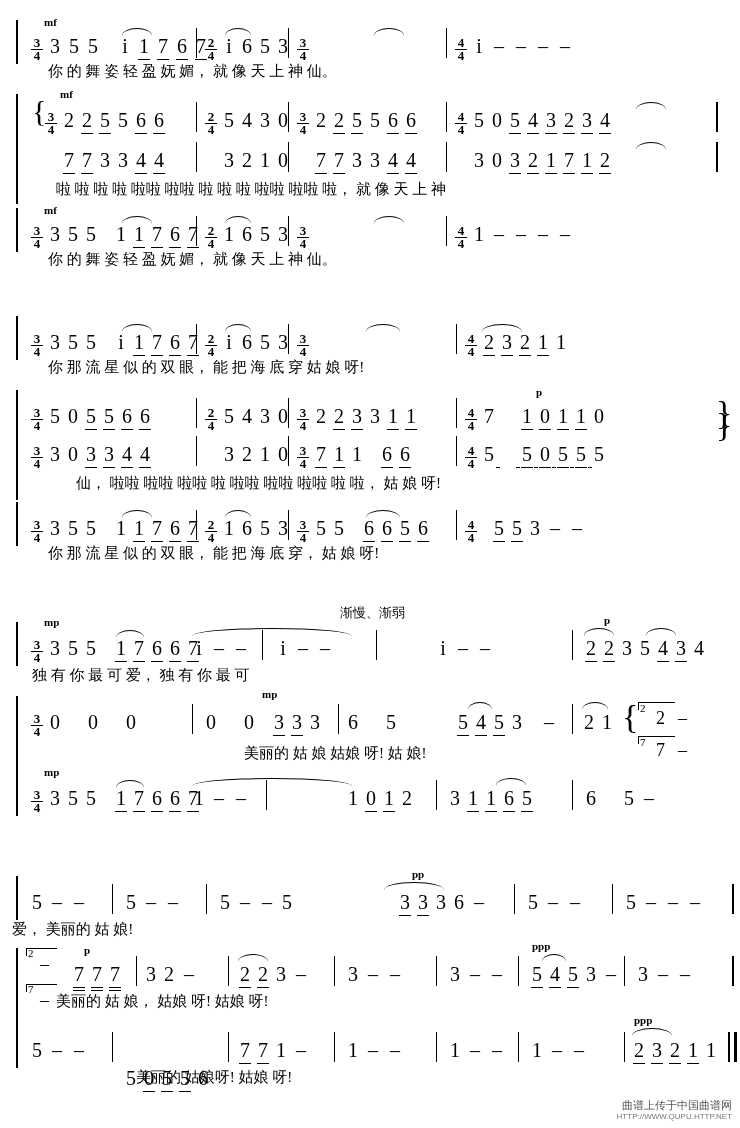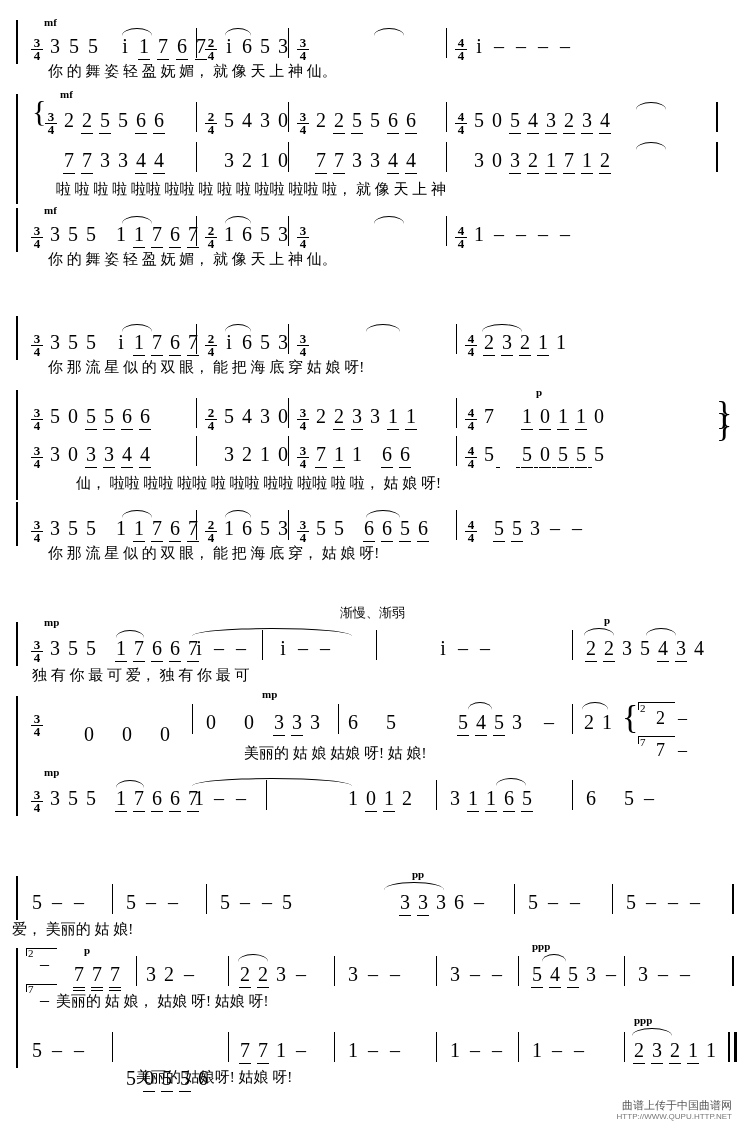--- a/index.html
+++ b/index.html
@@ -613,21 +613,21 @@
       <div class="slur" style="left:568px; top:6px; width:30px;"></div>
       <div class="slur" style="left:630px; top:6px; width:30px;"></div>
     </div>
     <div class="abs lyric-row" style="left:32px; top:66px;">独 有 你 最 可 爱，                      独 有 你  最 可</div>
 
     <div class="abs" style="left:16px; top:96px; width:720px; height:44px;">
       <div class="abs" style="left:0; top:0; width:2px; height:110px; background:#000;"></div>
       <div class="abs" style="left:14px; top:14px;">
         <div class="ts"><span class="num">3</span><span class="ts-line"></span><span class="den">4</span></div>
       </div>
-      <div class="abs" style="left:32px; top:26px;margin-left:34px;">
+      <div class="abs" style="left:32px; top:14px;">
         <span class="note">0</span>
         <span class="note sp"></span><span class="note sp"></span>
         <span class="note">0</span>
         <span class="note sp"></span><span class="note sp"></span>
         <span class="note">0</span>
       </div>
       <div class="abs" style="left:176px; top:8px; width:1px; height:30px; background:#000;"></div>
       <div class="dyn" style="left:246px; top:-8px;">mp</div>
       <div class="abs" style="left:188px; top:14px;">
         <span class="note">0</span>

